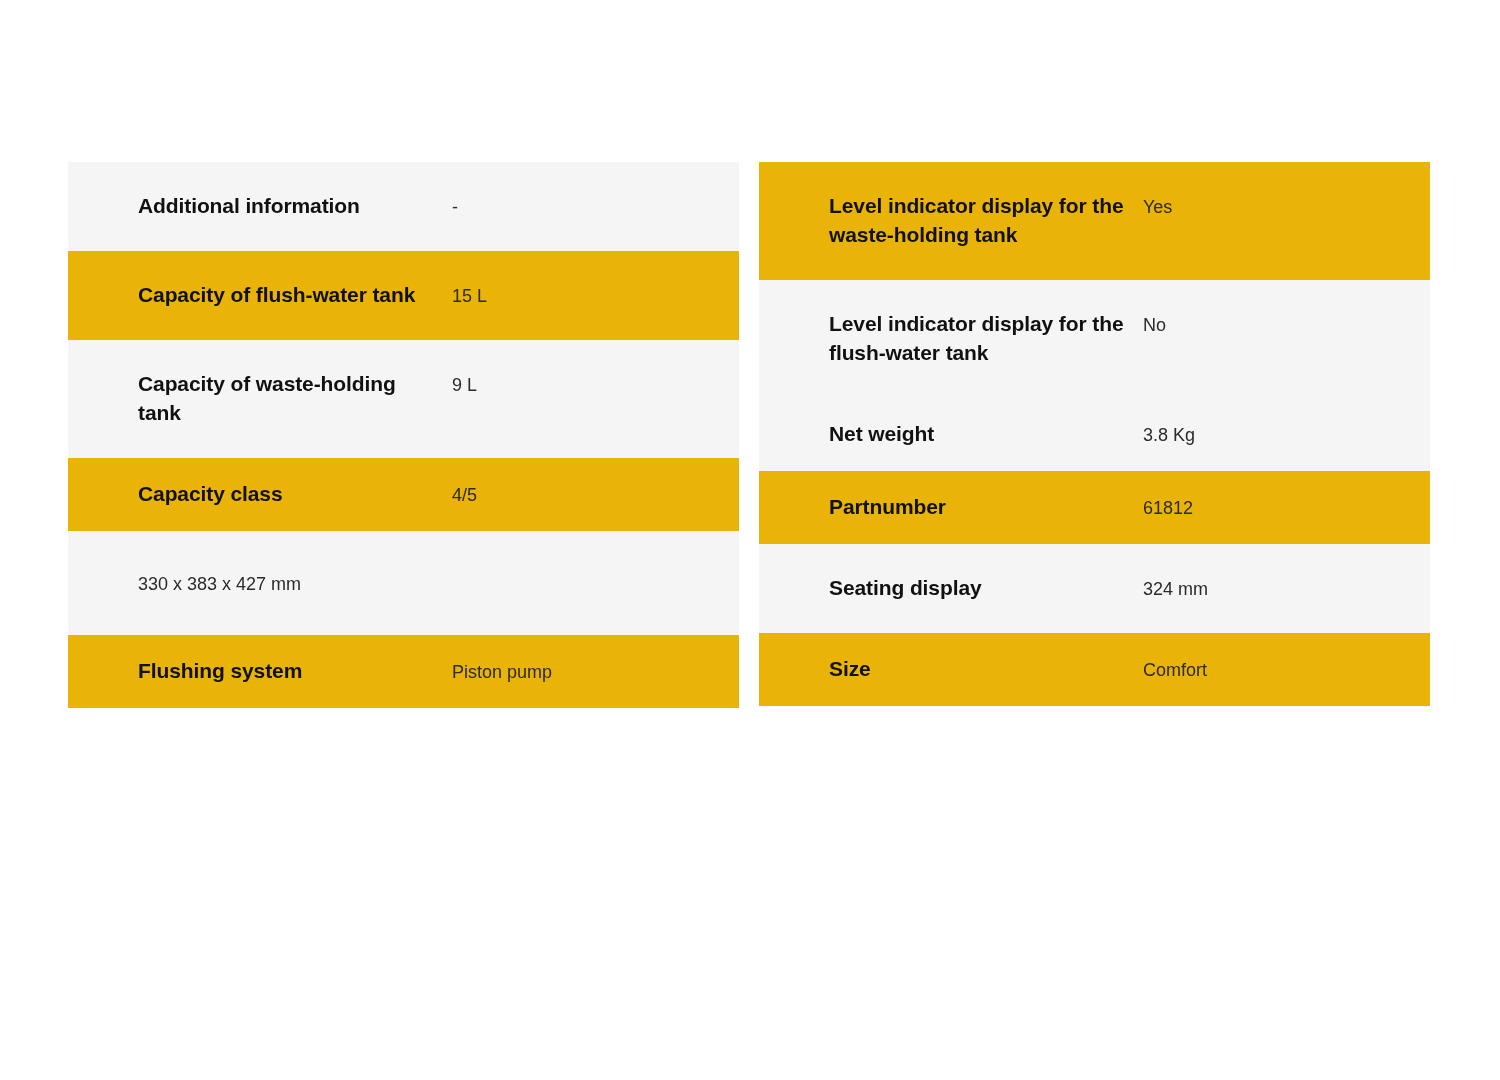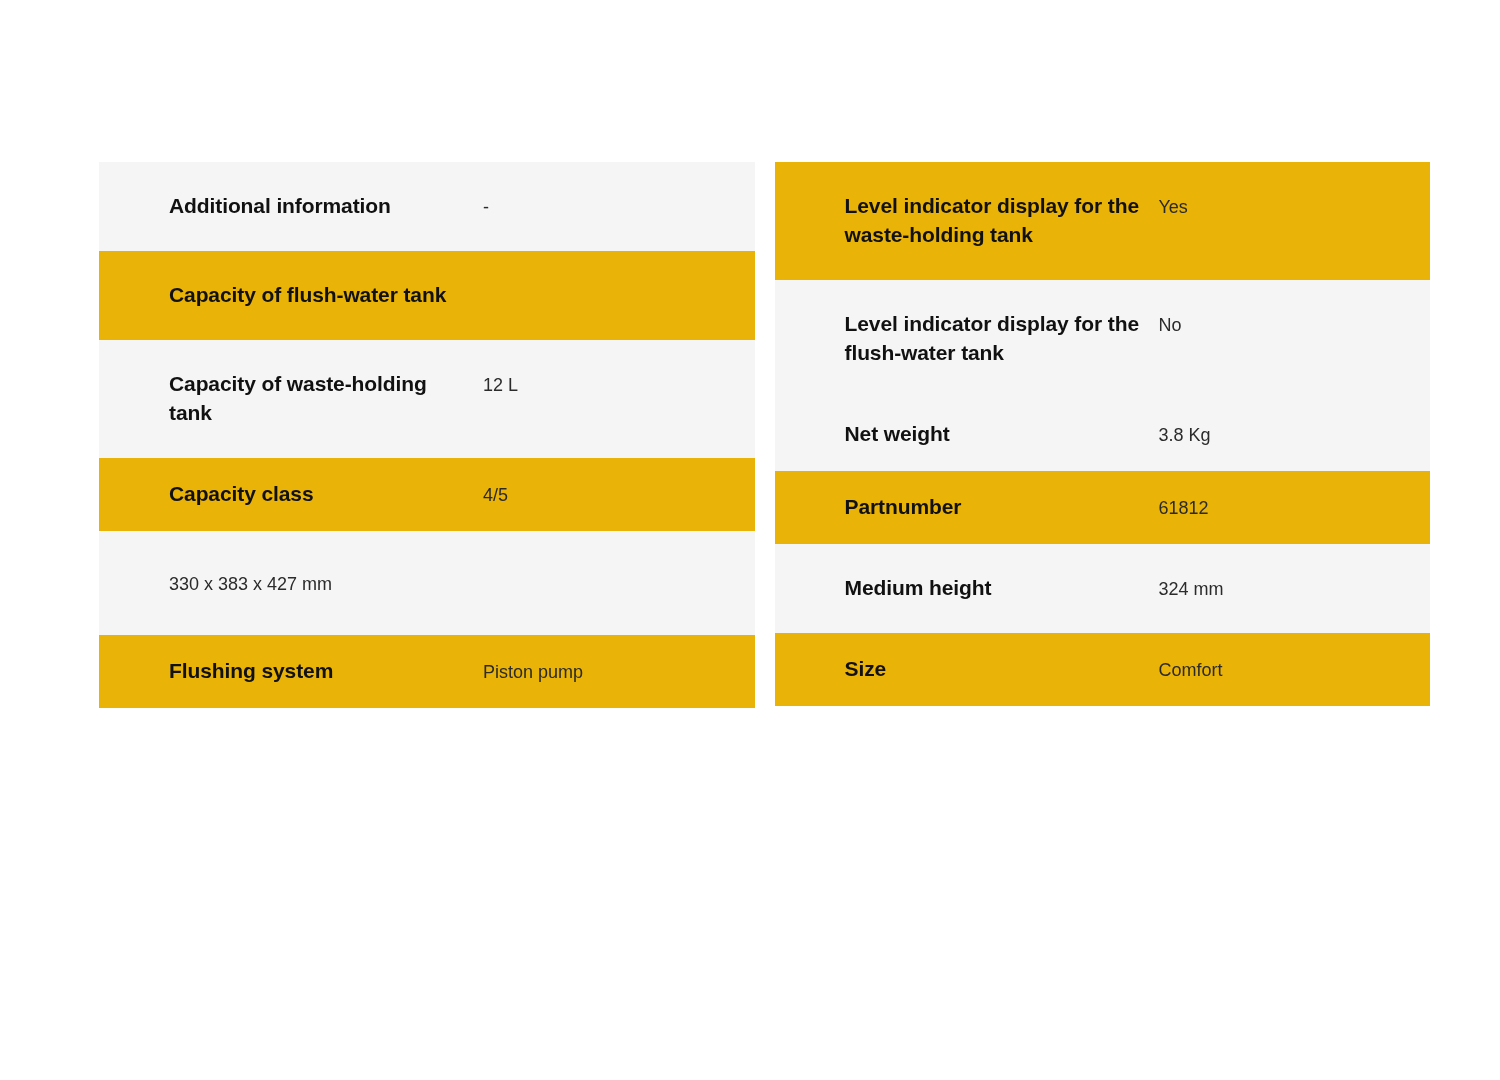--- a/index.html
+++ b/index.html
@@ -15,21 +15,21 @@
     overflow: hidden;
   }
   .spec-sheet {
     position: absolute;
     top: 0;
     left: 0;
     width: 1500px;
     height: 1080px;
     display: flex;
     box-sizing: border-box;
-    padding: 162px 70px 0 99px;
+    padding: 162px 70px 0 68px;
     gap: 30px;
   }
   .spec-column {
     width: 694px;
     display: flex;
     flex-direction: column;
   }
   .spec-column.right {
     margin-left: -10px;
   }
@@ -74,24 +74,25 @@
 <body>
 
 <div class="spec-sheet">
   <div class="spec-column left">
       <div class="spec-row shaded r-tall">
         <div class="spec-label">Additional information</div>
         <div class="spec-value">-</div>
       </div>
       <div class="spec-row plain r-tall">
         <div class="spec-label">Capacity of flush-water tank</div>
+        <div class="spec-value">15 L</div>
       </div>
       <div class="spec-row shaded r-tall">
         <div class="spec-label">Capacity of waste-holding tank</div>
-        <div class="spec-value">12 L</div>
+        <div class="spec-value">9 L</div>
       </div>
       <div class="spec-row plain r-short">
         <div class="spec-label">Capacity class</div>
         <div class="spec-value">4/5</div>
       </div>
       <div class="spec-row shaded r-xtall">
         <div class="spec-value">330 x 383 x 427 mm</div>
       </div>
       <div class="spec-row plain r-short">
         <div class="spec-label">Flushing system</div>
@@ -109,21 +110,21 @@
       </div>
       <div class="spec-row shaded r-short">
         <div class="spec-label">Net weight</div>
         <div class="spec-value">3.8 Kg</div>
       </div>
       <div class="spec-row plain r-short">
         <div class="spec-label">Partnumber</div>
         <div class="spec-value">61812</div>
       </div>
       <div class="spec-row shaded r-tall">
-        <div class="spec-label">Medium height</div>
+        <div class="spec-label">Seating display</div>
         <div class="spec-value">324 mm</div>
       </div>
       <div class="spec-row plain r-short">
         <div class="spec-label">Size</div>
         <div class="spec-value">Comfort</div>
       </div>
     </div>
 </div>
 
 </body></html>

